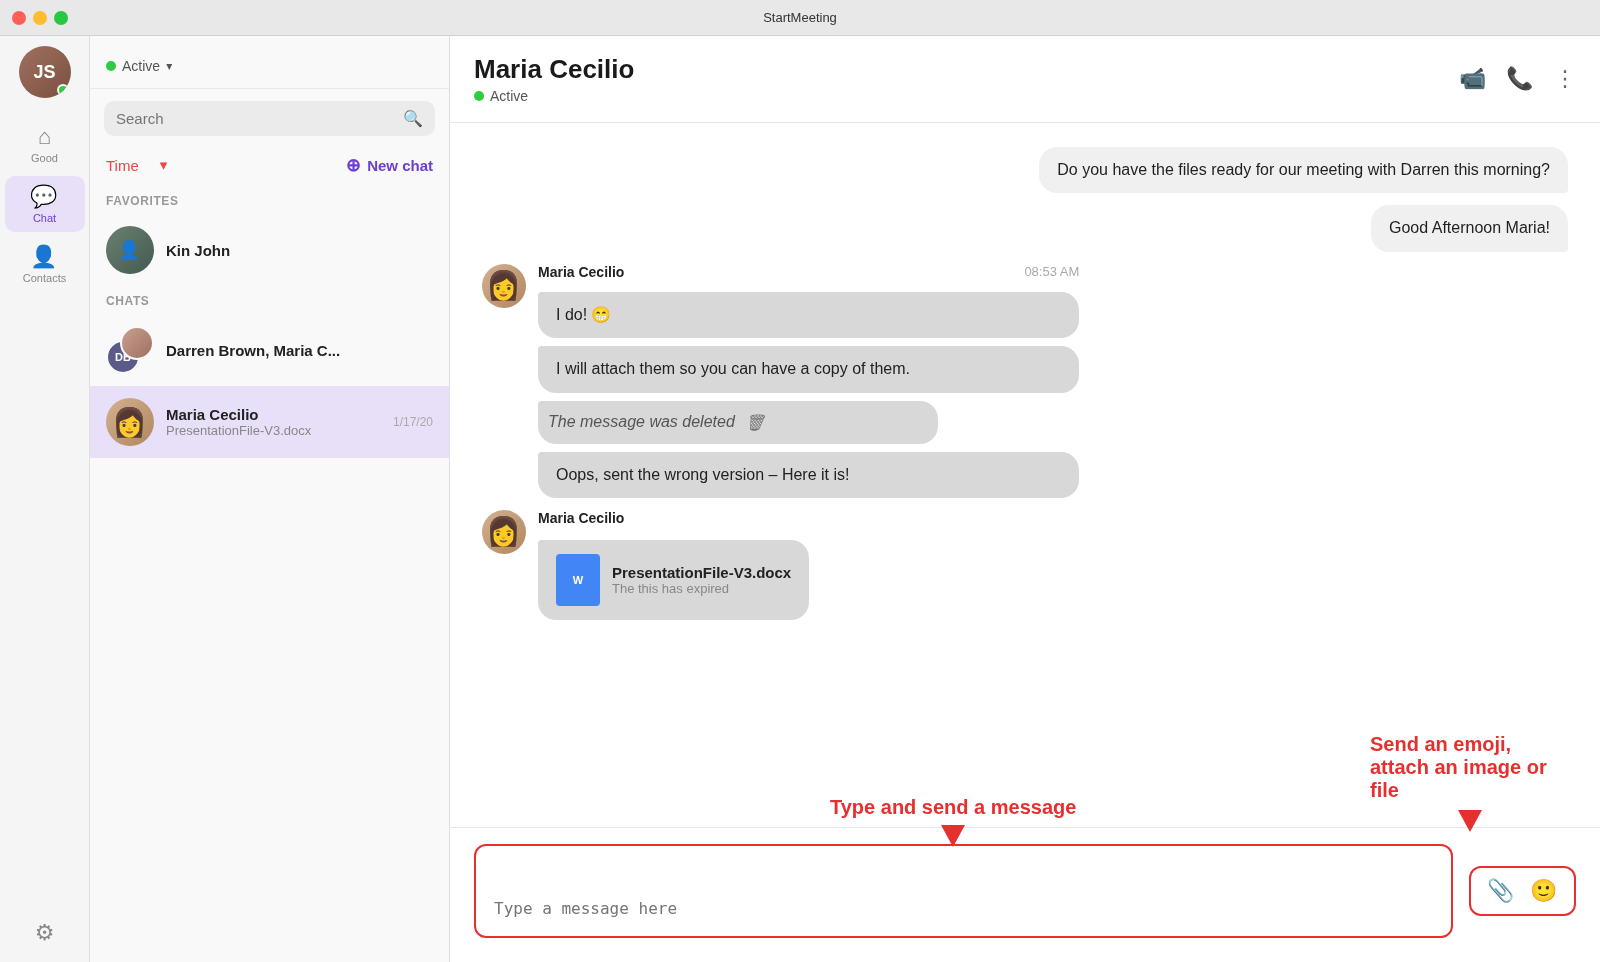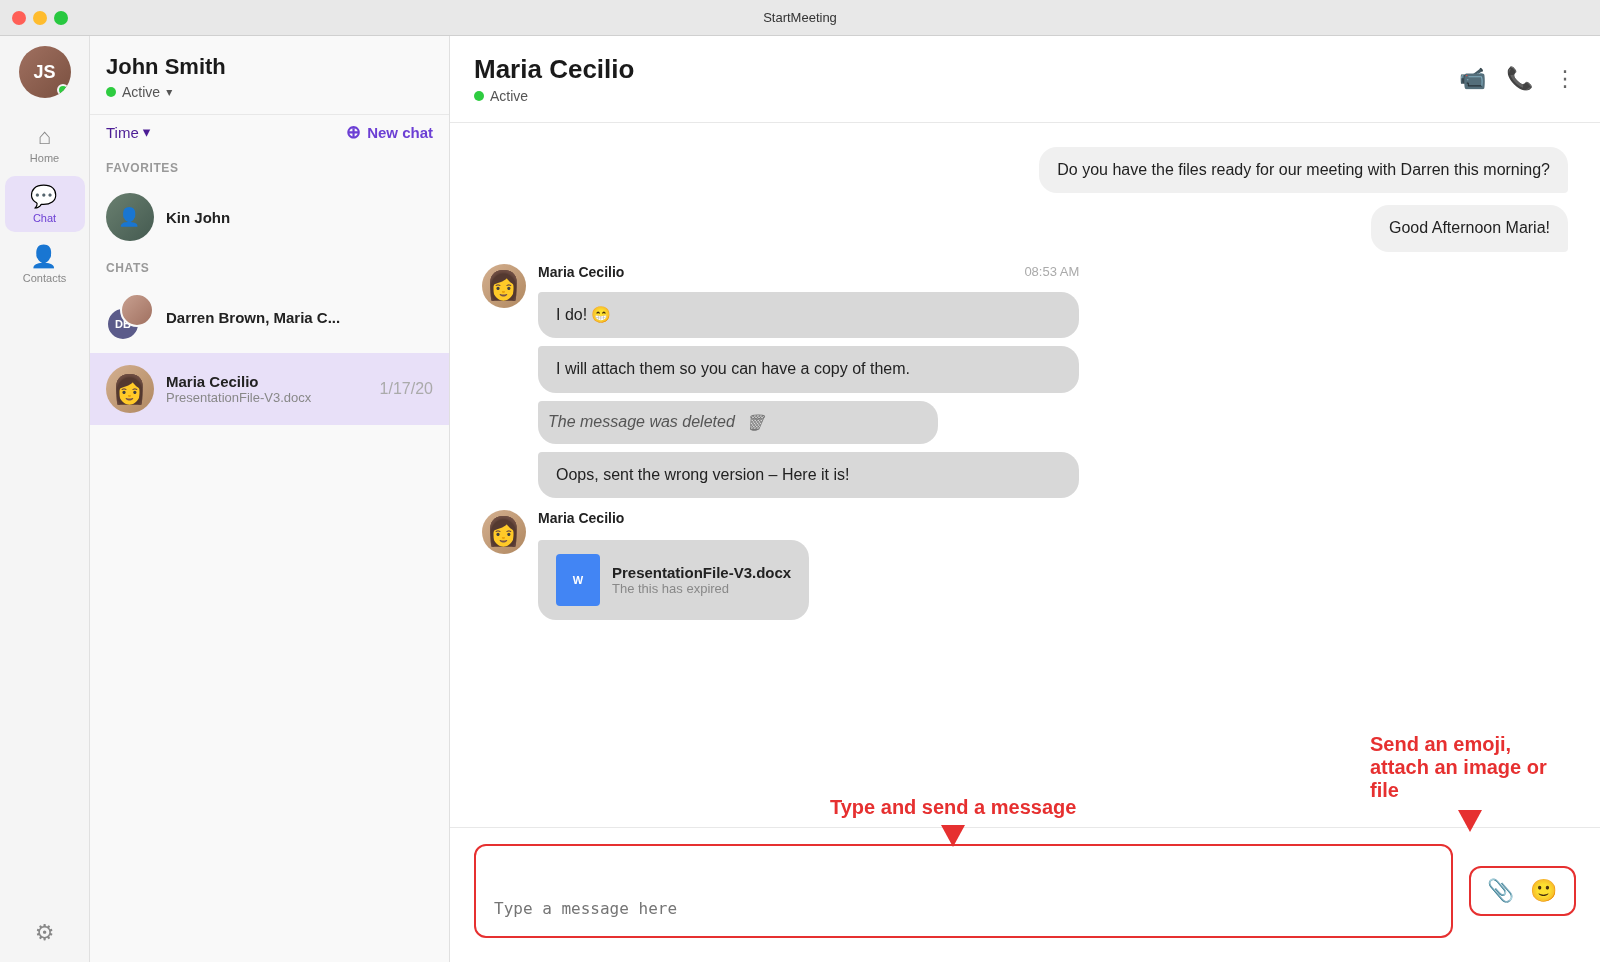--- a/index.html
+++ b/index.html
@@ -95,21 +95,21 @@
     .search-input {
       border: none; background: transparent; outline: none;
       font-size: 15px; color: #666; flex: 1;
     }
     .search-icon { color: #999; font-size: 16px; }
 
     .chat-actions {
       display: flex; align-items: center; justify-content: space-between;
       padding: 6px 16px 10px 16px;
     }
-    .time-filter { display: flex; align-items: center; gap: 4px; font-size: 15px; color: #4c1d95; cursor: pointer; }
+    .time-filter { display: flex; align-items: center; gap: 21px; font-size: 15px; color: #ef4444; cursor: pointer; }
     .new-chat-btn {
       display: flex; align-items: center; gap: 6px;
       color: #6c3fd4; font-size: 15px; font-weight: 600; cursor: pointer;
     }
     .new-chat-icon { font-size: 18px; }
 
     .section-label {
       padding: 8px 16px 6px 16px;
       font-size: 12px; font-weight: 700; color: #999; letter-spacing: 0.05em;
     }
@@ -121,21 +121,21 @@
     .contact-item.active { background: #e8e0f8; }
     .contact-avatar {
       width: 48px; height: 48px; border-radius: 50%;
       overflow: hidden; flex-shrink: 0;
       display: flex; align-items: center; justify-content: center;
       font-size: 16px; font-weight: 700; color: white;
     }
     .contact-info { flex: 1; min-width: 0; }
     .contact-name { font-size: 15px; font-weight: 600; color: #222; }
     .contact-preview { font-size: 13px; color: #888; white-space: nowrap; overflow: hidden; text-overflow: ellipsis; }
-    .contact-time { font-size: 16px; color: #aaa; }
+    .contact-time { font-size: 12px; color: #aaa; }
     .group-avatar-stack { position: relative; width: 48px; height: 48px; flex-shrink: 0; }
     .group-avatar-back {
       width: 34px; height: 34px; border-radius: 50%;
       background: #5b5b8a;
       position: absolute; bottom: 0; left: 0;
       display: flex; align-items: center; justify-content: center;
       color: white; font-size: 11px; font-weight: 700;
       border: 2px solid #f9f9f9;
     }
     .group-avatar-front {
@@ -280,46 +280,49 @@
 <div class="app-body">
 
   <div class="nav-sidebar">
     <div class="nav-avatar">
       <div class="nav-avatar-img avatar-js">JS</div>
       <div class="avatar-status-dot"></div>
     </div>
     <div class="nav-items">
       <div class="nav-item">
         <span class="nav-item-icon">⌂</span>
-        <span class="nav-item-label">Home</span>
+        <span class="nav-item-label">Good</span>
       </div>
       <div class="nav-item active">
         <span class="nav-item-icon">💬</span>
         <span class="nav-item-label">Chat</span>
       </div>
       <div class="nav-item">
         <span class="nav-item-icon">👤</span>
         <span class="nav-item-label">Contacts</span>
       </div>
     </div>
     <div class="nav-bottom">
       <span class="nav-gear">⚙</span>
     </div>
   </div>
 
   <div class="chat-list-panel">
     <div class="user-header">
-      <div class="user-name">John Smith</div>
       <div class="user-status">
         <div class="status-dot"></div>
         <span class="status-text">Active</span>
         <span class="status-chevron">▾</span>
       </div>
     </div>
 
+    <div class="search-bar">
+      <input class="search-input" type="text" placeholder="Search" style="">
+      <span class="search-icon">🔍</span>
+    </div>
 
     <div class="chat-actions">
       <div class="time-filter">
         <span>Time</span>
         <span>▾</span>
       </div>
       <div class="new-chat-btn">
         <span class="new-chat-icon">⊕</span>
         <span>New chat</span>
       </div>

